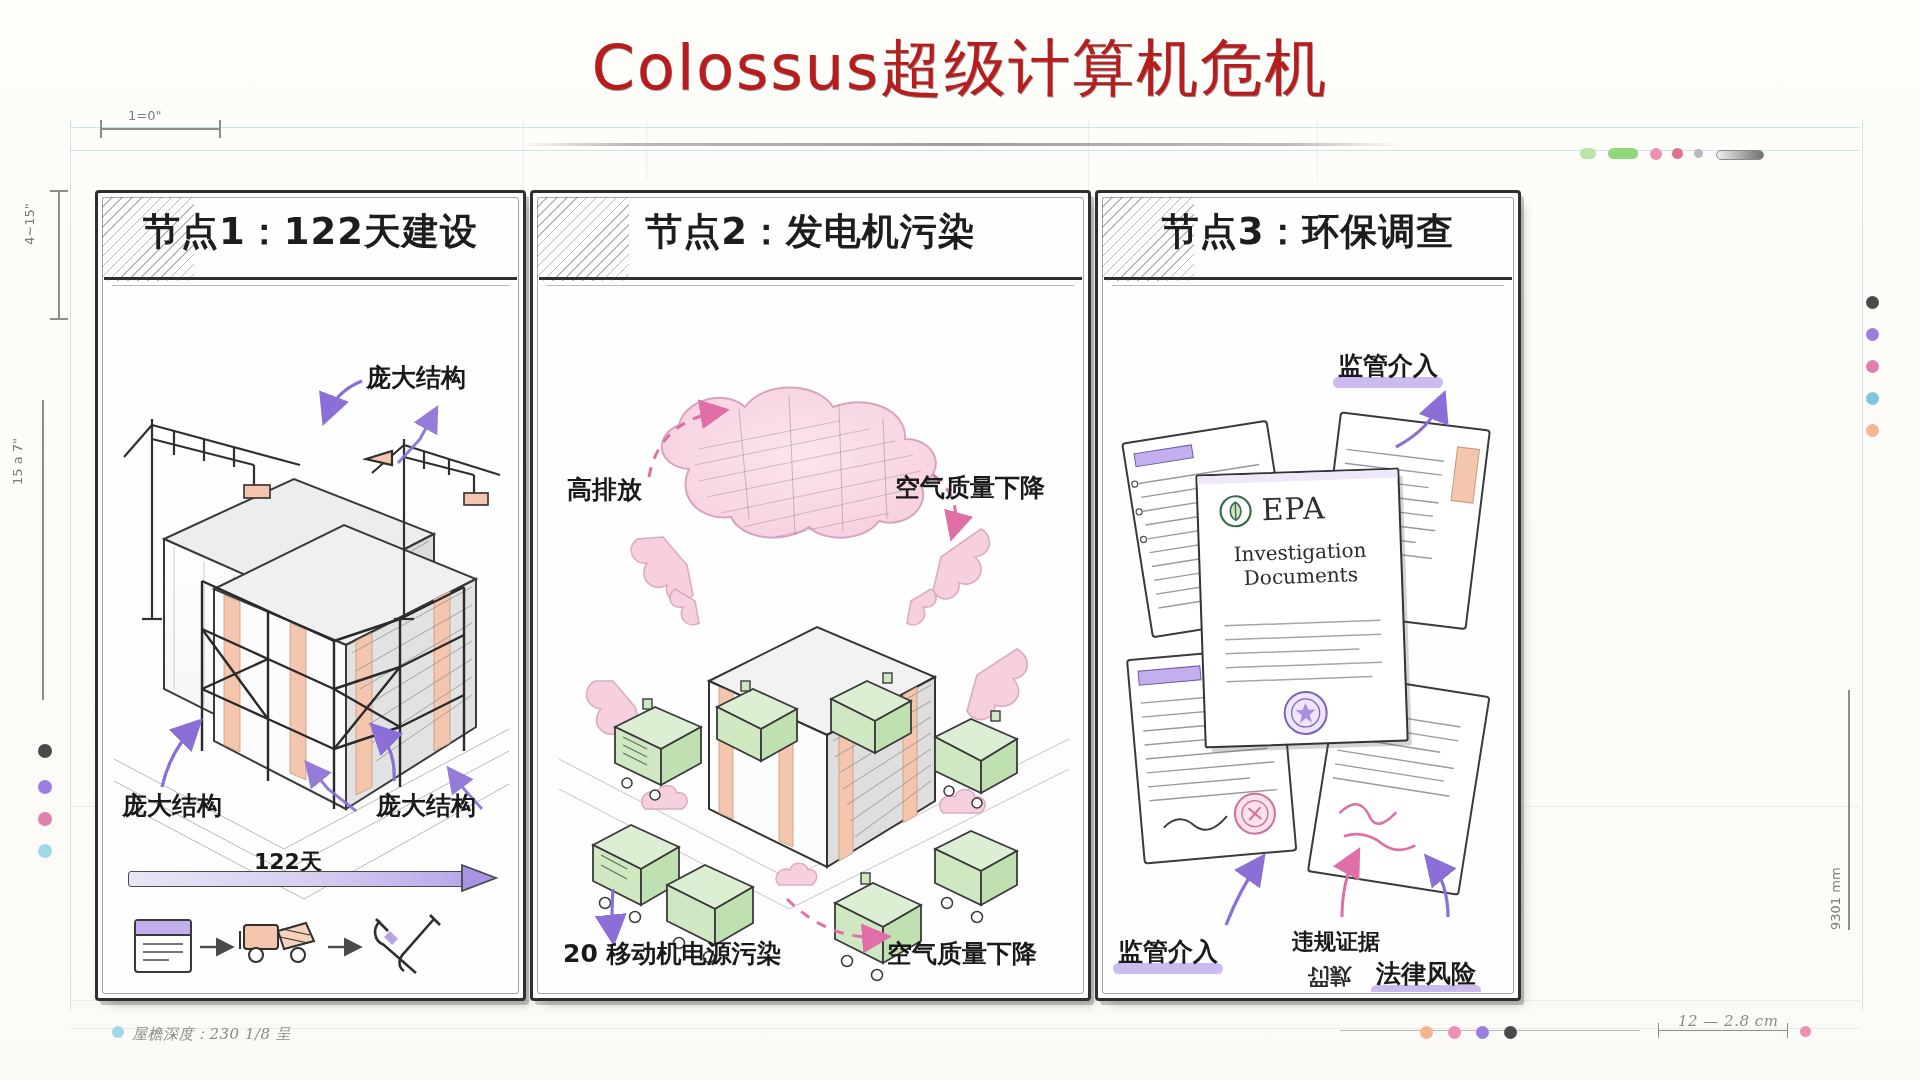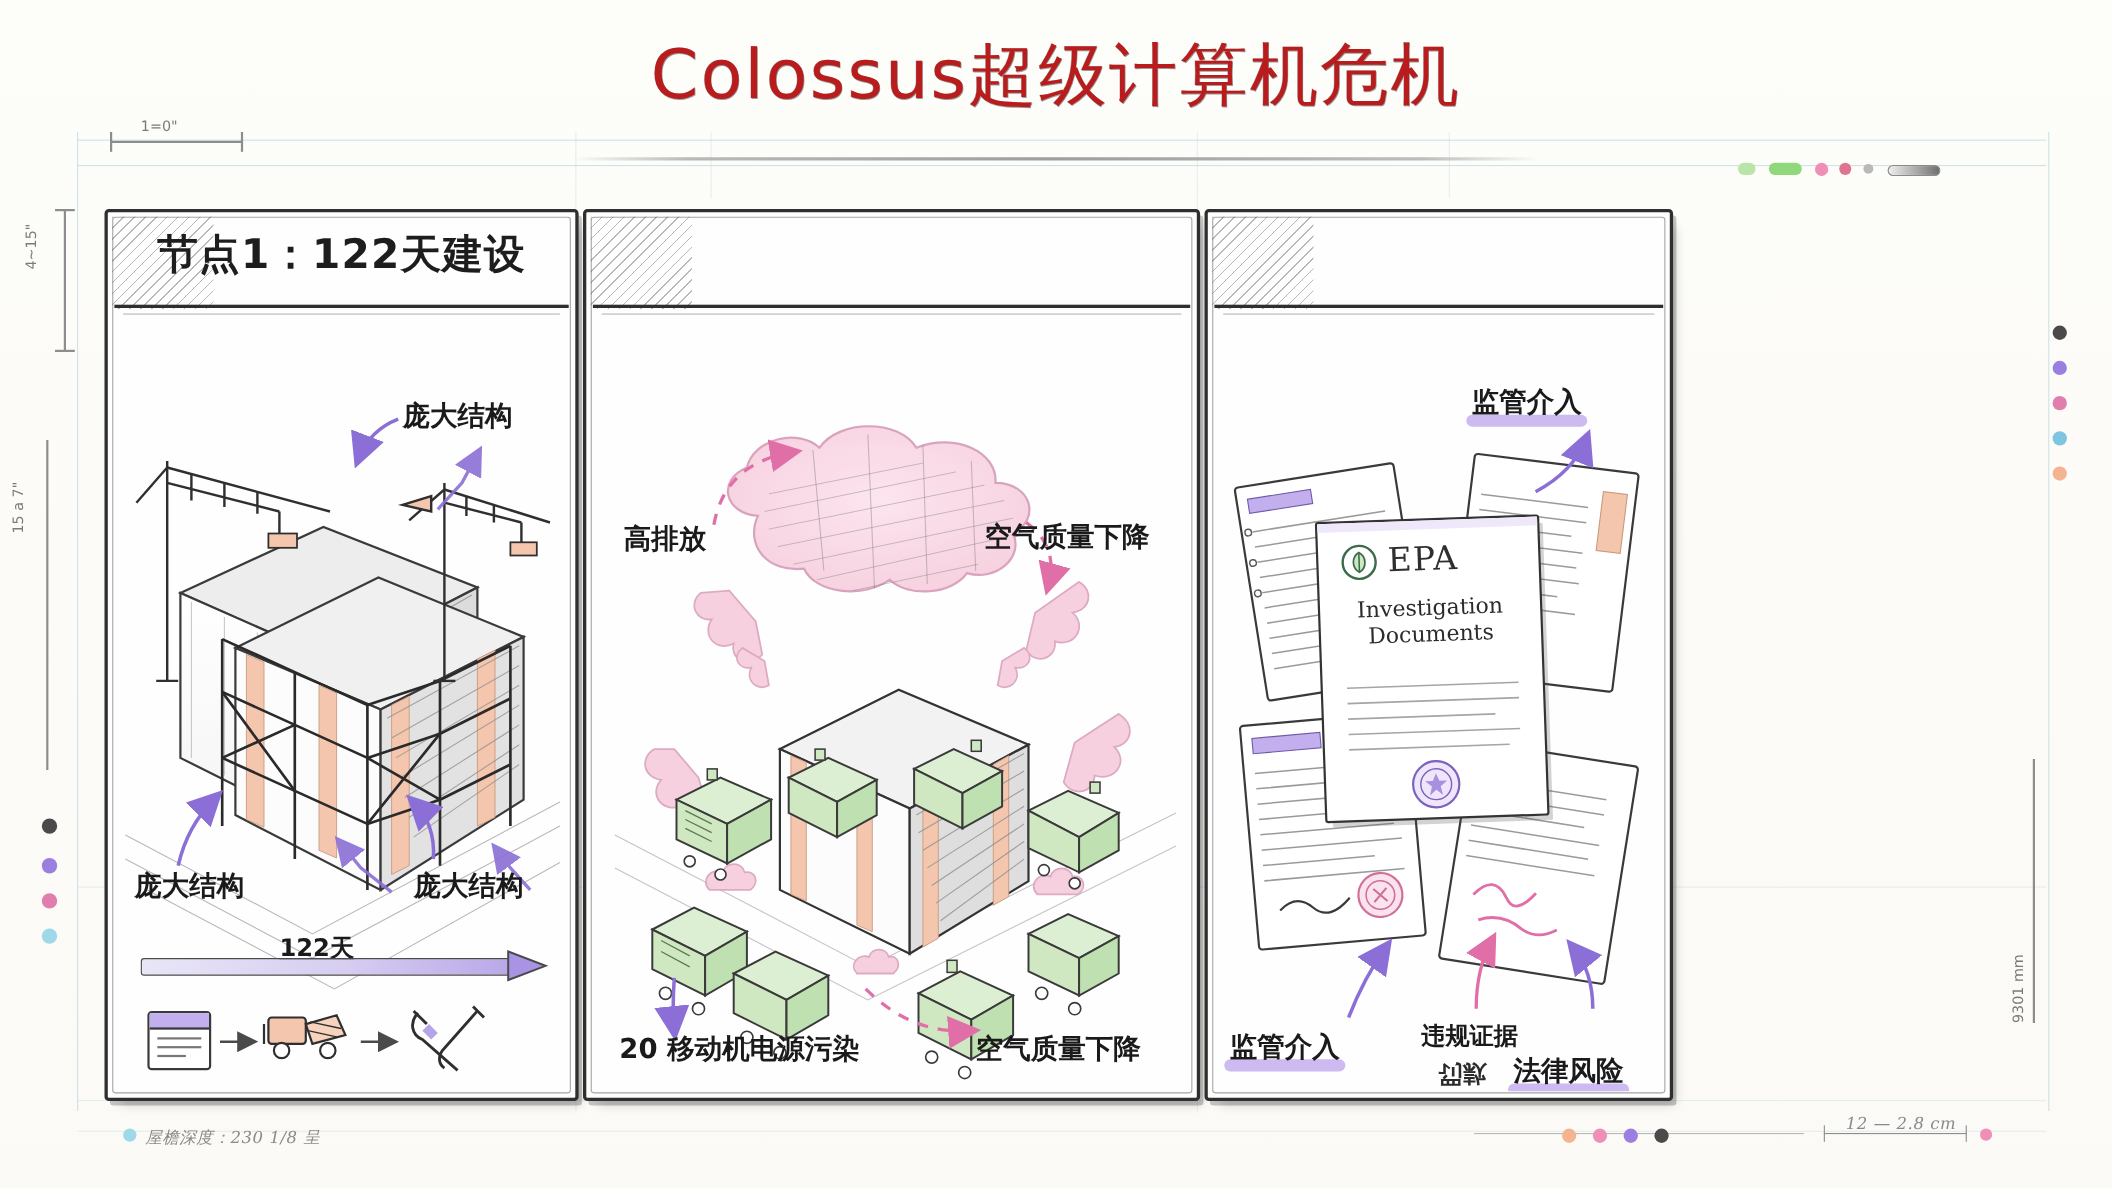--- a/index.html
+++ b/index.html
@@ -315,20 +315,21 @@
       </g>
       <g fill="#a993e4" opacity=".85">
         <path d="M286,642 l8,8 l-6,6 l-8,-8 z"></path>
       </g>
     </svg>
   </div>
 </div>
 
 <div class="panel" id="p2">
   <div class="panel-hatch"></div>
+  <div class="panel-title">节点2：发电机污染</div>
   <div class="panel-sep"></div>
   <div class="panel-sep2"></div>
 
   <div class="stage">
     <svg class="ov" viewBox="0 0 543 703" preserveAspectRatio="none">
       <defs>
         <marker id="ahPk" markerWidth="10" markerHeight="10" refX="7" refY="5" orient="auto">
           <path d="M0,0 L10,5 L0,10 z" fill="#e06fa8"></path>
         </marker>
         <marker id="ahPu2" markerWidth="10" markerHeight="10" refX="7" refY="5" orient="auto">
@@ -460,20 +461,21 @@
 
     <div class="lbl" style="left:28px;top:184px;">高排放</div>
     <div class="lbl" style="left:356px;top:182px;">空气质量下降</div>
     <div class="lbl" style="left:24px;top:648px;">20 移动机电源污染</div>
     <div class="lbl" style="left:348px;top:648px;">空气质量下降</div>
   </div>
 </div>
 
 <div class="panel" id="p3">
   <div class="panel-hatch"></div>
+  <div class="panel-title">节点3：环保调查</div>
   <div class="panel-sep"></div>
   <div class="panel-sep2"></div>
 
   <div class="stage">
     <svg class="ov" viewBox="0 0 408 703" preserveAspectRatio="none">
       <defs>
         <marker id="ahPu3" markerWidth="10" markerHeight="10" refX="7" refY="5" orient="auto">
           <path d="M0,0 L10,5 L0,10 z" fill="#8b6fd6"></path>
         </marker>
         <marker id="ahPk3" markerWidth="10" markerHeight="10" refX="7" refY="5" orient="auto">

